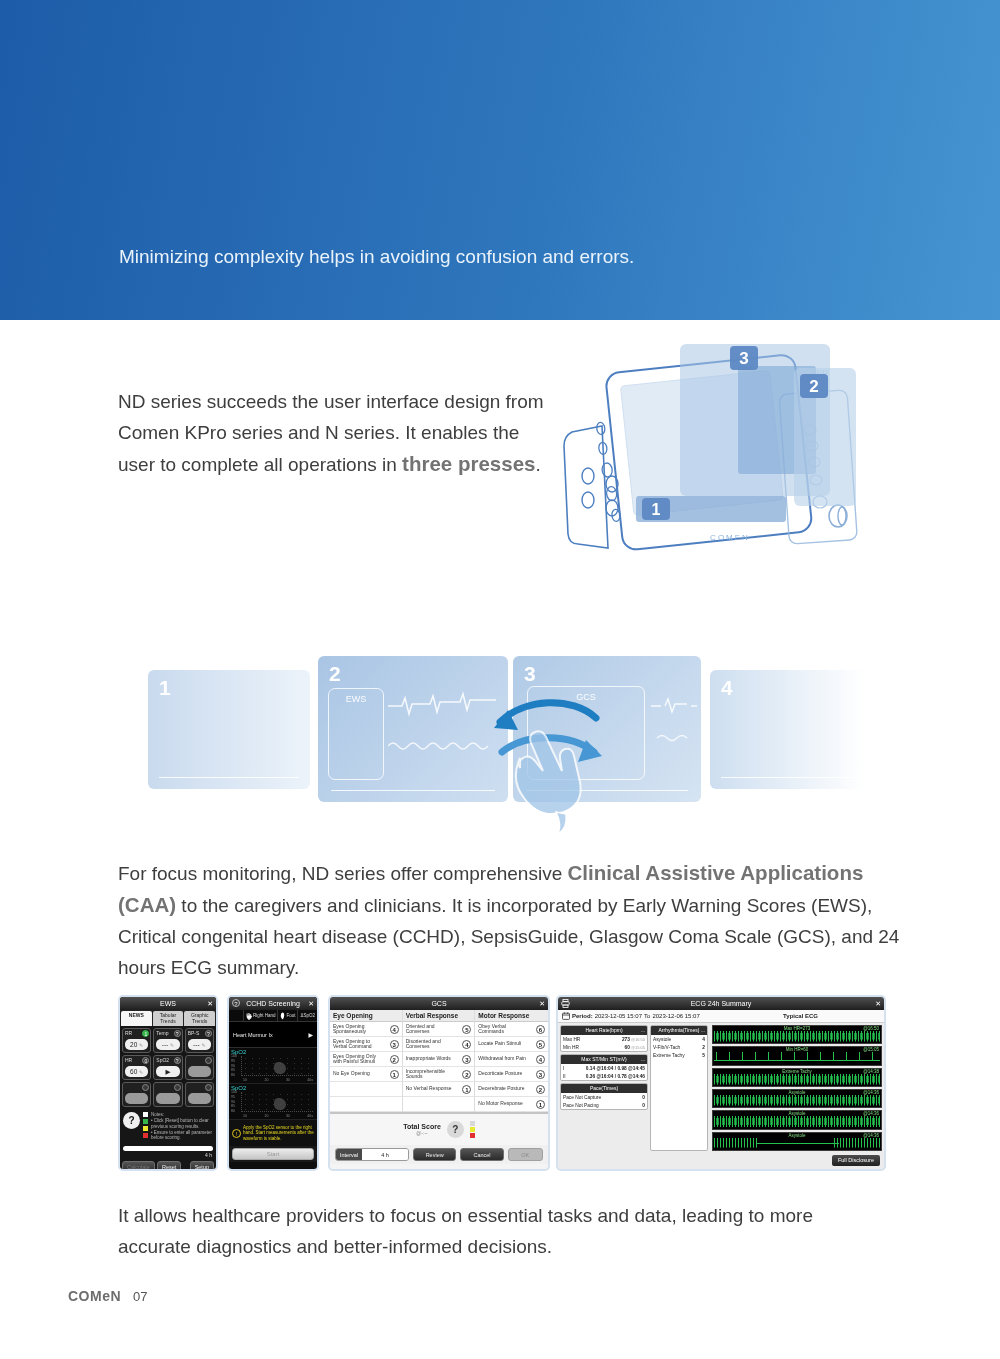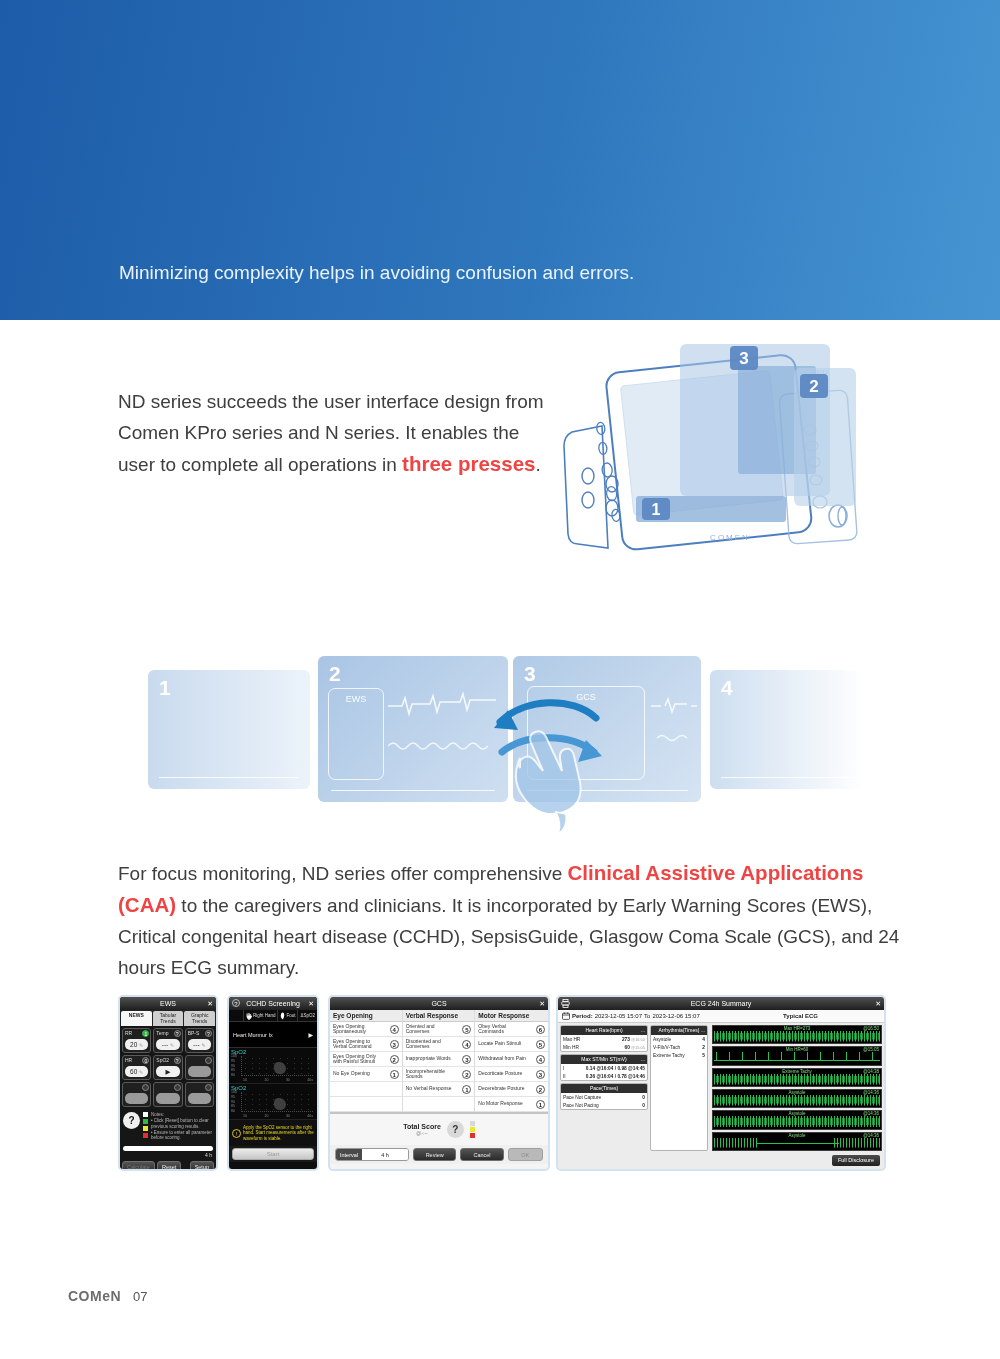--- a/index.html
+++ b/index.html
@@ -5,25 +5,25 @@
   * { margin:0; padding:0; box-sizing:border-box; }
   html,body { background:#fff; }
   body { font-family:"Liberation Sans", sans-serif; }
   .page { position:relative; width:1000px; height:1359px; background:#fff; overflow:hidden; }
   .abs { position:absolute; }
 
   
   .hero { position:absolute; left:0; top:0; width:1000px; height:320px;
           background:linear-gradient(100deg,#1d5ca8 0%,#2f77bd 55%,#4695d2 100%); }
   .hero-title { position:absolute; left:120px; top:103px; color:#fff; font-size:62px; letter-spacing:-1px; }
-  .hero-sub { position:absolute; left:119px; top:262px; color:#eaf3fb; font-size:19px; }
+  .hero-sub { position:absolute; left:119px; top:246px; color:#eaf3fb; font-size:19px; }
 
   
   .copy { color:#3e3e3e; font-size:19px; line-height:31px; }
-  .copy b { color:#ef4444; font-size:20.5px; }
+  .copy b { color:#737373; font-size:20.5px; }
   #p1 { left:118px; top:386px; width:432px; }
   #p2 { left:118px; top:566px; width:782px; line-height:32px; }
   #p3 { left:118px; top:857px; width:786px; }
   #p4 { left:118px; top:1200px; width:764px; }
 
   
   #device { left:552px; top:334px; width:324px; height:234px; }
 
   
   .sw-panel { position:absolute; border-radius:6px; }
@@ -638,17 +638,18 @@
             <span class="st">@14:36</span>
             <div class="wave k-flat"></div>
           </div>
       </div>
     </div>
     <div class="ecg-foot">
       <div class="fd-btn">Full Disclosure</div>
     </div>
   </div>
 
+  <p class="copy abs" id="p4">It allows healthcare providers to focus on essential tasks and data, leading to more accurate diagnostics and better-informed decisions.</p>
 
   <div class="foot-logo">COMeN</div>
   <div class="foot-page">07</div>
 
 </div>
 
 </body></html>

